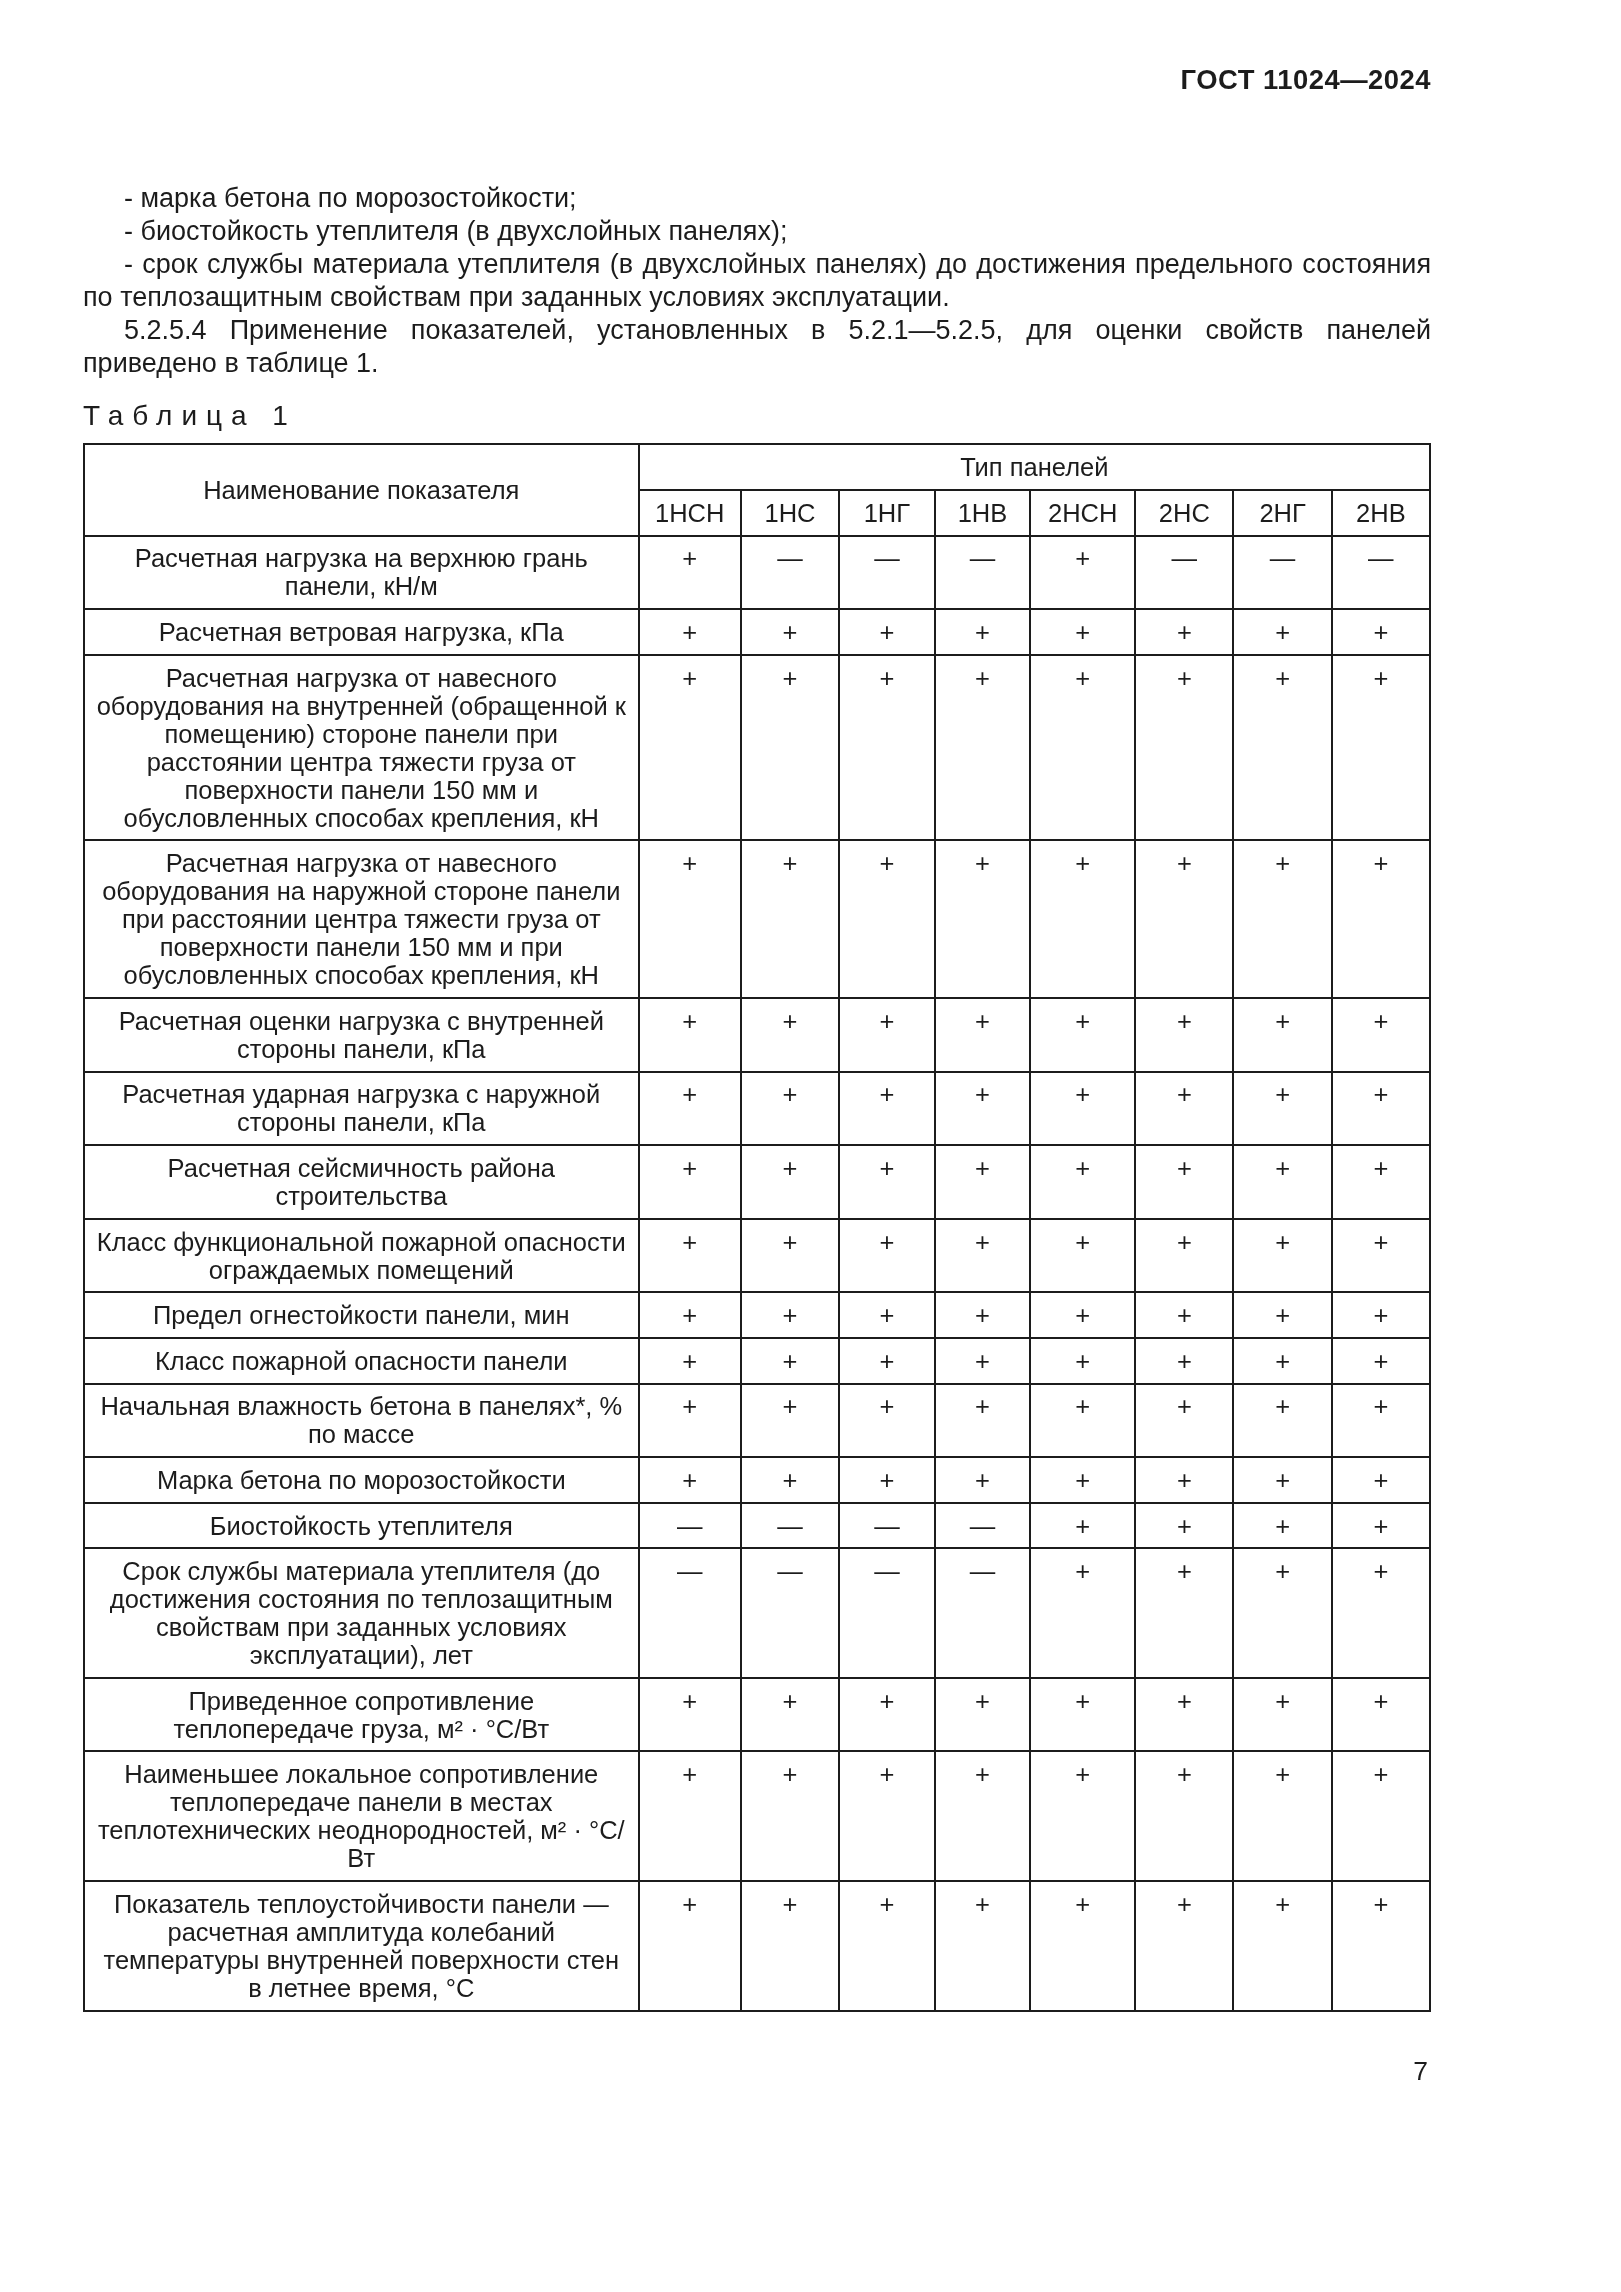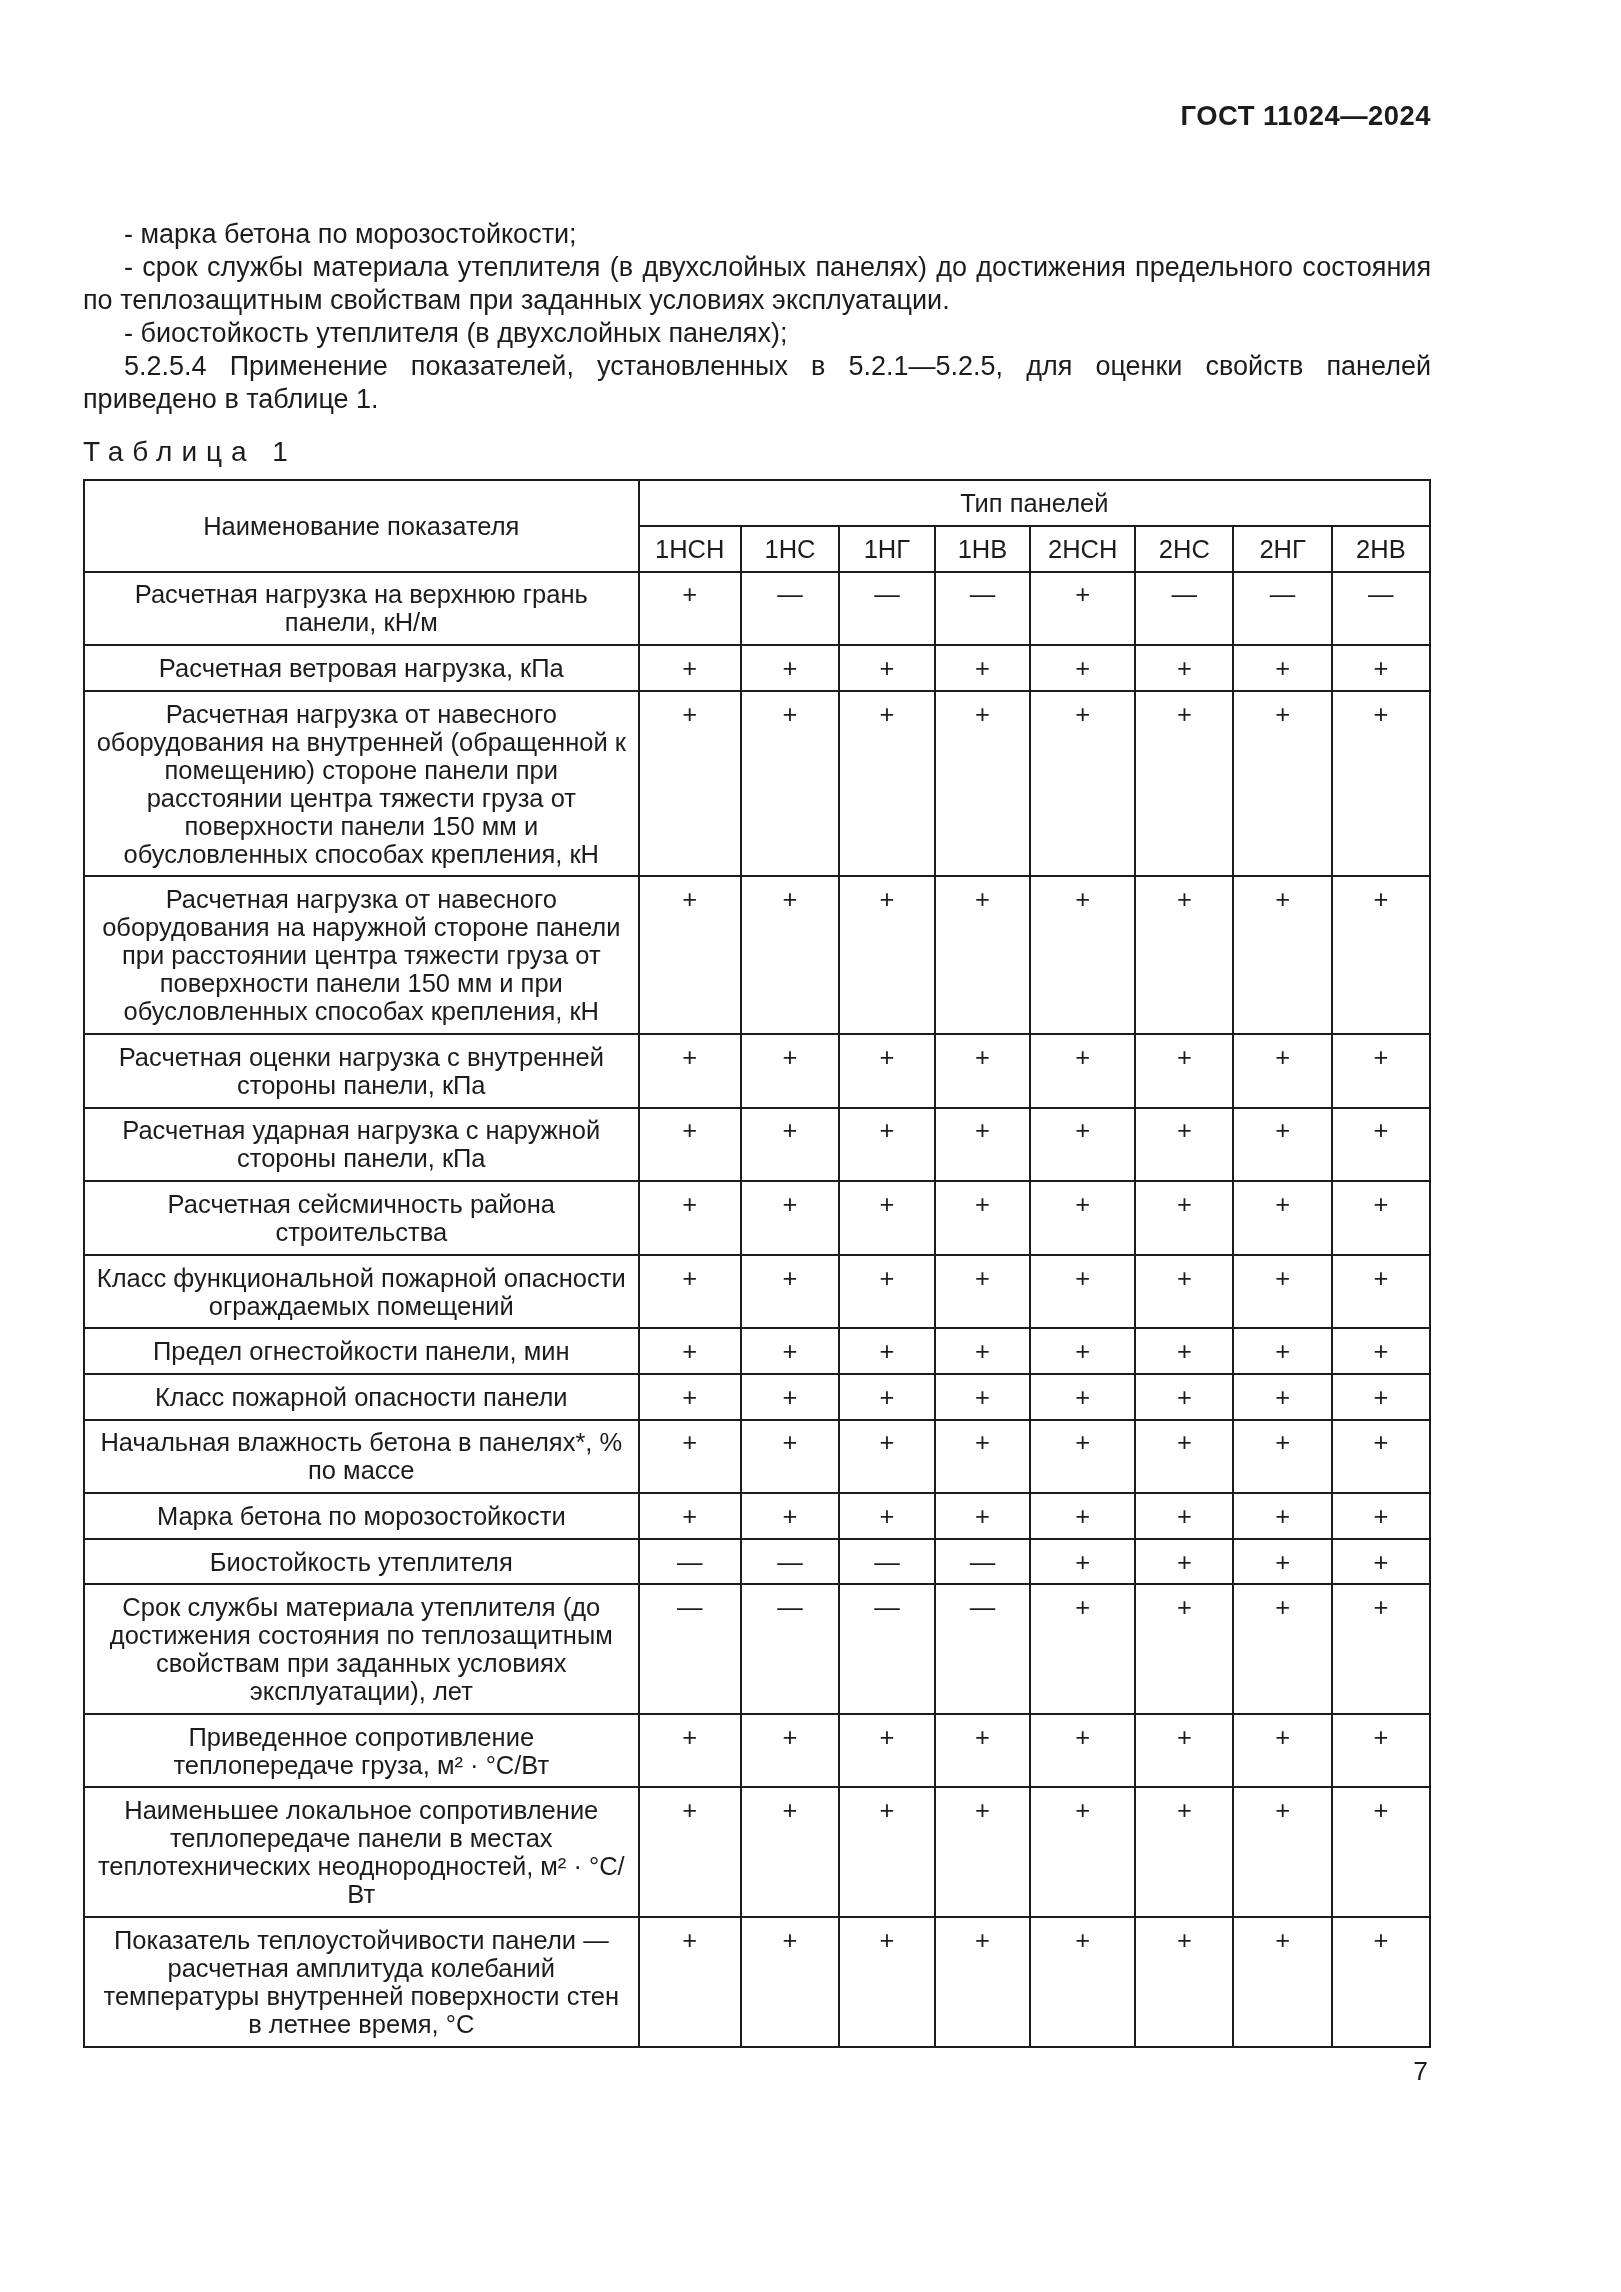--- a/index.html
+++ b/index.html
@@ -12,21 +12,21 @@
     font-family: "Liberation Sans", sans-serif;
     overflow: hidden;
   }
   .content {
     position: absolute;
     left: 83px;
     top: 0;
     width: 1348px;
   }
   .gost-header {
-    margin-top: 100px;
+    margin-top: 64px;
     text-align: right;
     font-size: 27.4px;
     font-weight: bold;
     letter-spacing: 0.5px;
   }
   .body-text {
     margin-top: 86px;
     font-size: 27px;
     line-height: 33px;
     text-align: justify;
@@ -88,22 +88,22 @@
 <body>
 
 <div class="page">
   <div class="content">
 
     <div class="gost-header">ГОСТ 11024—2024</div>
 
     <div class="body-text">
 
         <p class="para">- марка бетона по морозостойкости;</p>
+        <p class="para">- биостойкость утеплителя (в двухслойных панелях);</p>
         <p class="para">- срок службы материала утеплителя (в двухслойных панелях) до достижения предельного состояния по теплозащитным свойствам при заданных условиях эксплуатации.</p>
-        <p class="para">- биостойкость утеплителя (в двухслойных панелях);</p>
         <p class="para">5.2.5.4 Применение показателей, установленных в 5.2.1—5.2.5, для оценки свойств панелей приведено в таблице 1.</p>
       </div>
 
     <div class="table-caption">Таблица 1</div>
 
     <table class="gost-table">
       <colgroup>
         <col style="width:41.2%">
         <col style="width:7.6%">
           <col style="width:7.3%">

